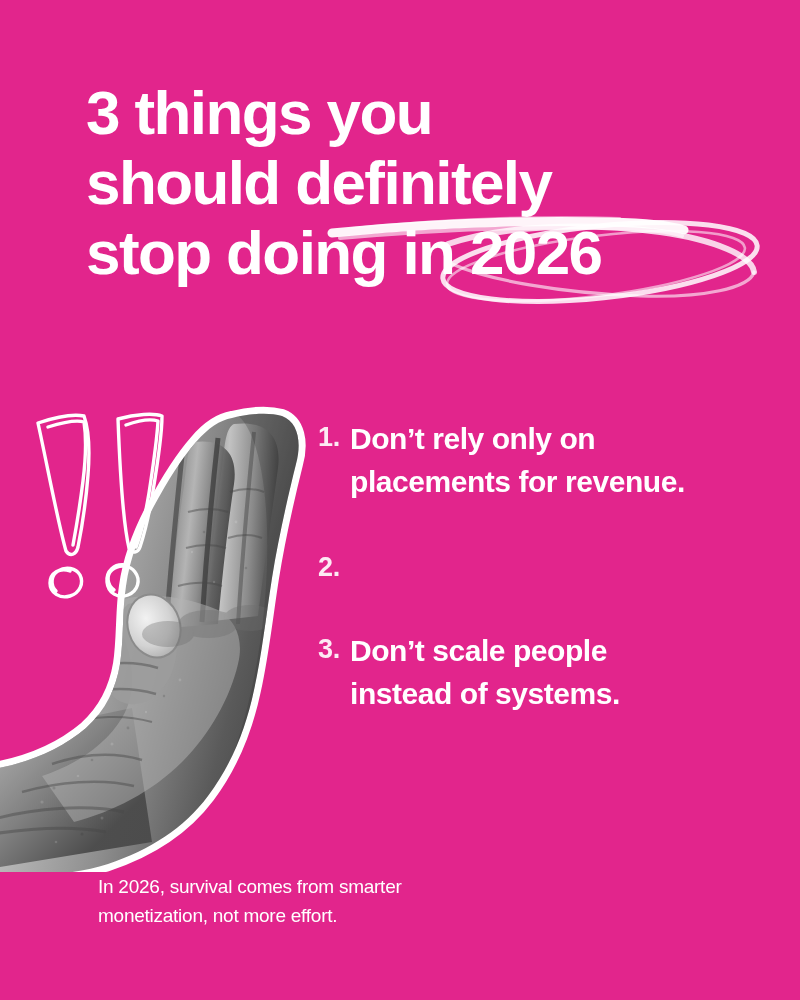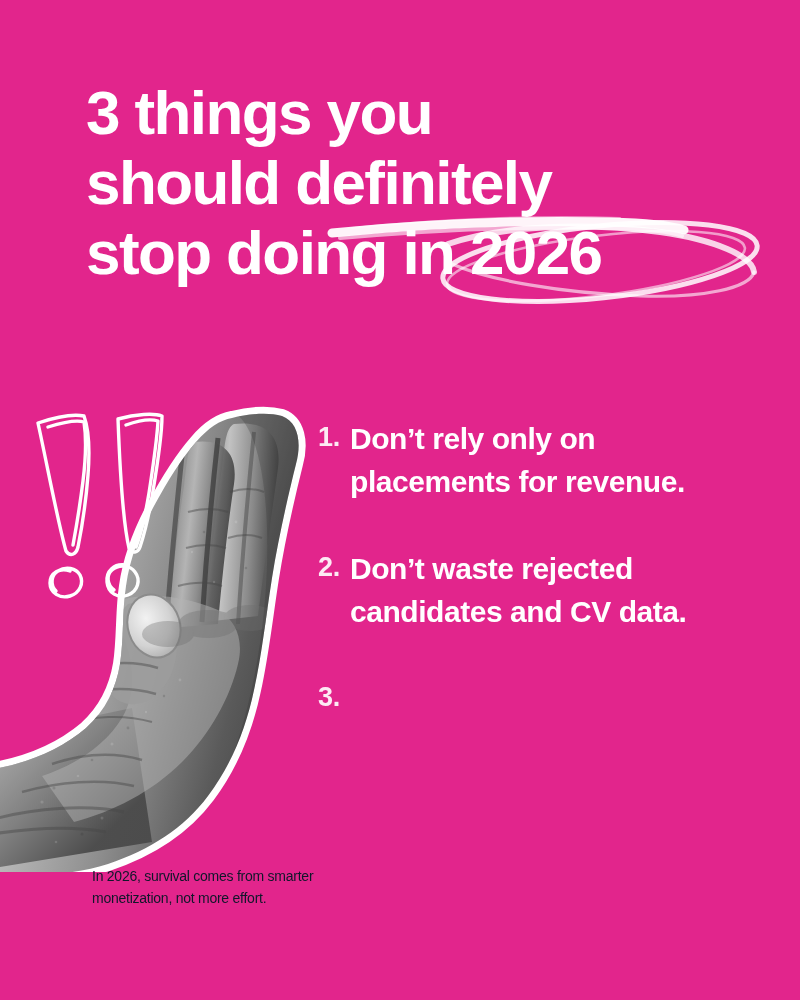--- a/index.html
+++ b/index.html
@@ -107,23 +107,23 @@
     letter-spacing: -0.45px;
     white-space: pre-line;
   }
 
   
   .footer {
     position: absolute;
     left: 88px;
     top: 862px;
     width: 520px;
-    margin: 4px;
-    color: #0f172a;
-    font-size: 14px;
+    margin: 10px;
+    color: #ffffff;
+    font-size: 19px;
     line-height: 1.55;
     font-weight: 500;
     letter-spacing: -0.25px;
     z-index: 5;
     white-space: pre-line;
   }
 </style>
 </head>
 <body>
 
@@ -331,24 +331,24 @@
   </svg>
 
   <ol class="list">
     <li class="list-item">
       <span class="item-num">1.</span>
       <span class="item-text">Don’t rely only on
 placements for revenue.</span>
     </li>
     <li class="list-item">
       <span class="item-num">2.</span>
-      <span class="item-text">Don’t waste rejected
-candidates and CV data.</span>
     </li>
     <li class="list-item">
       <span class="item-num">3.</span>
+      <span class="item-text">Don’t scale people
+instead of systems.</span>
     </li>
   </ol>
 
   <p class="footer">In 2026, survival comes from smarter
 monetization, not more effort.</p>
 
 </div>
 
 </body></html>

